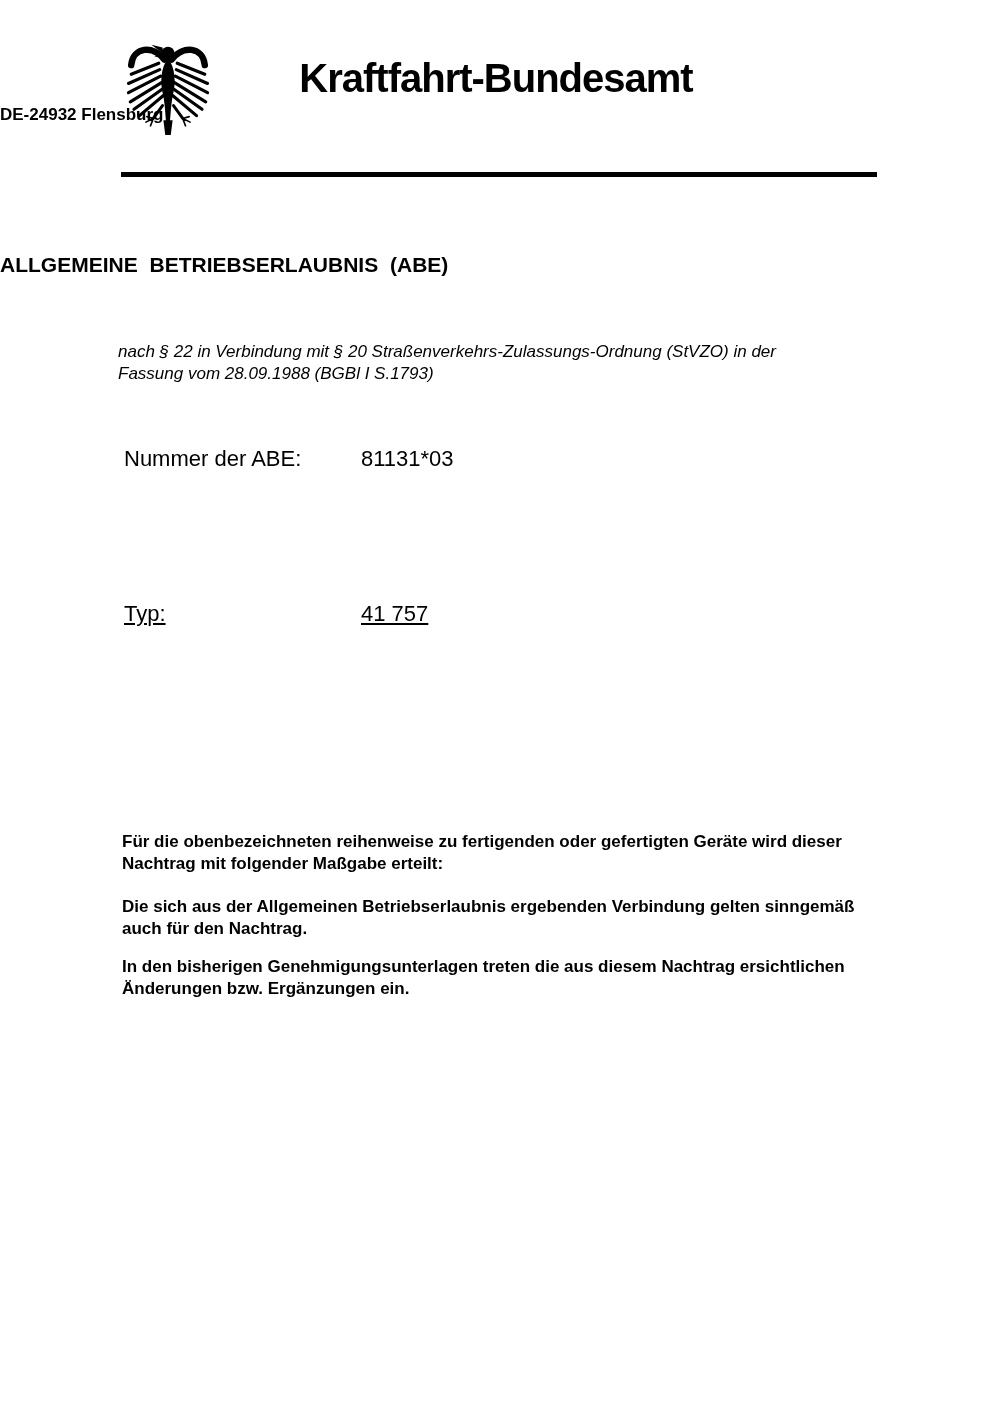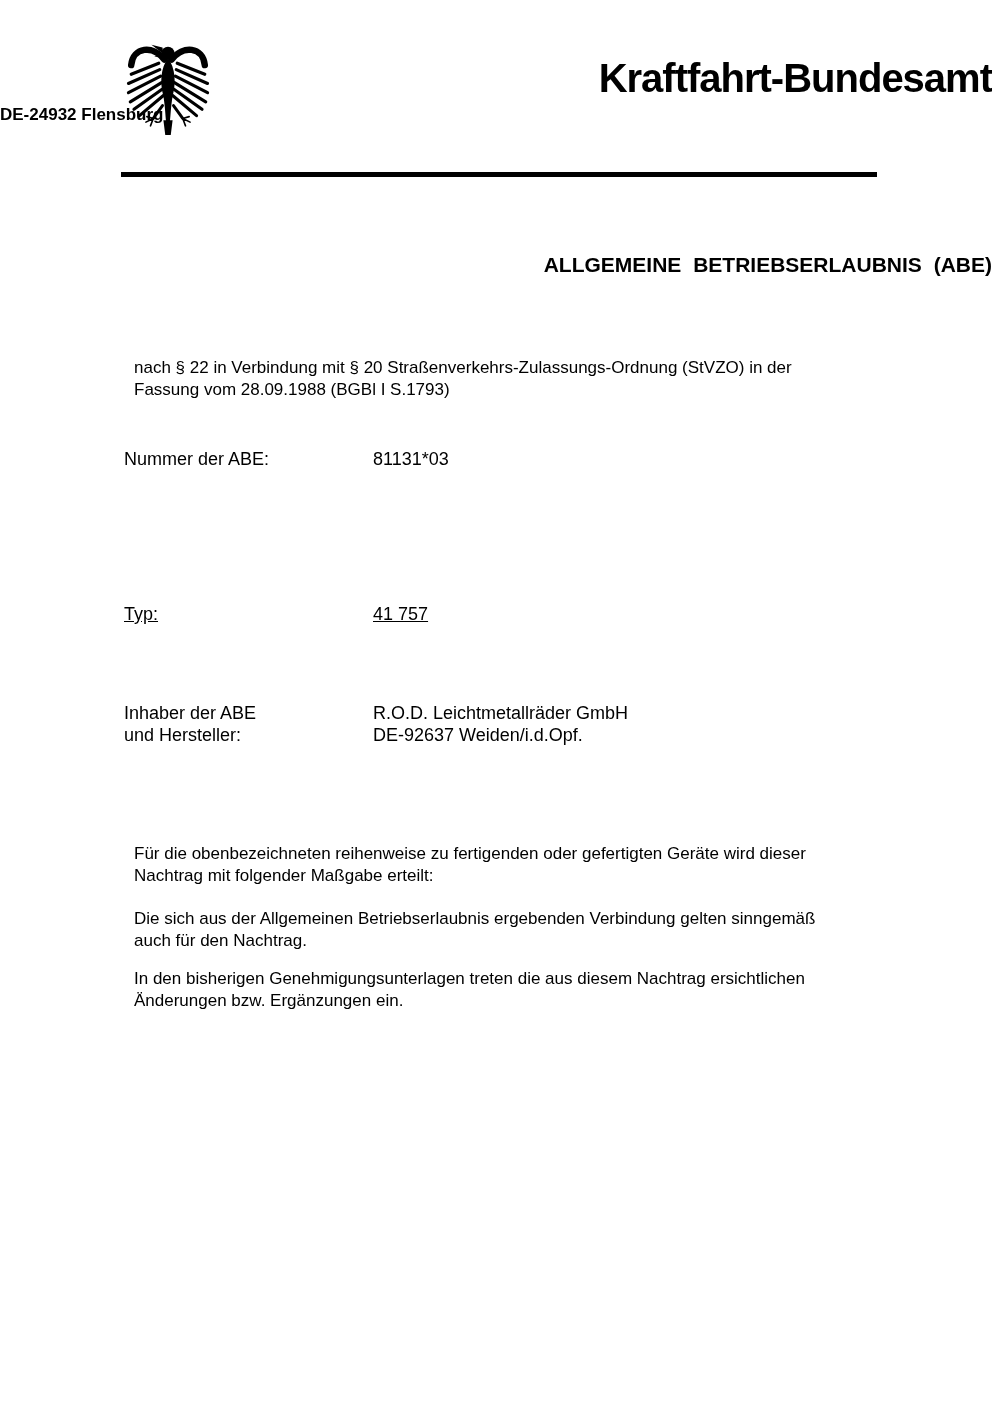--- a/index.html
+++ b/index.html
@@ -8,48 +8,48 @@
     width:992px;height:1404px;
     background:#ffffff;
     color:#000;
     font-family:"Liberation Sans", sans-serif;
     overflow:hidden;
   }
   .eagle{position:absolute;left:122px;top:40px;width:92px;height:98px;}
   .eagle svg{width:100%;height:100%;display:block;}
   .agency-name{
     position:absolute;left:0;right:0;top:56px;
-    text-align:right;font-size:40px;font-weight:bold;letter-spacing:-1px;
+    text-align:center;font-size:40px;font-weight:bold;letter-spacing:-1px;
   }
   .agency-address{
     position:absolute;left:0;right:0;top:105px;
     font-size:17px;font-weight:bold;
   }
   .rule{position:absolute;left:121px;top:172px;width:756px;height:5px;background:#000;}
   .doc-heading{
     position:absolute;left:0;right:0;top:253px;margin:0;
-    text-align:right;font-size:21px;font-weight:bold;word-spacing:6px;padding-left:36px;
+    text-align:left;font-size:21px;font-weight:bold;word-spacing:6px;
   }
   .legal{
-    position:absolute;left:118px;top:341px;width:810px;margin:16px;
-    font-size:17px;line-height:21.5px;white-space:pre-line;
+    position:absolute;left:118px;top:341px;width:810px;margin:0;
+    font-size:17px;line-height:21.5px;white-space:pre-line;font-style:italic;
   }
   .field-row{
     position:absolute;left:124px;display:flex;align-items:flex-start;
-    font-size:18px;line-height:22px;gap:12px;
+    font-size:22px;line-height:22px;
   }
   .row-1{top:448px;}
   .row-2{top:531px;}
   .row-3{top:603px;text-decoration:underline;}
   .row-4{top:702px;}
   .flabel{flex:0 0 237px;width:237px;white-space:pre-line;}
   .fvalue{white-space:pre-line;}
   .body-p{
-    position:absolute;left:118px;width:810px;margin:16px;
-    font-size:17px;line-height:21.5px;white-space:pre-line;
+    position:absolute;left:118px;width:810px;margin:4px;
+    font-size:17px;line-height:21.5px;white-space:pre-line;font-weight:bold;
   }
   .p-1{top:827px;}
   .p-2{top:892px;}
   .p-3{top:952px;}
 </style>
 </head>
 <body>
 
 <div class="page">
 
@@ -107,26 +107,20 @@
     <span class="flabel">Nummer der ABE:</span>
     <span class="fvalue">81131*03</span>
   </div>
 
 
   <div class="field-row row-3">
     <span class="flabel">Typ:</span>
     <span class="fvalue">41 757</span>
   </div>
 
-  <div class="field-row row-4">
-    <span class="flabel">Inhaber der ABE
-und Hersteller:</span>
-    <span class="fvalue">R.O.D. Leichtmetallräder GmbH
-DE-92637 Weiden/i.d.Opf.</span>
-  </div>
 
   <p class="body-p p-1">Für die obenbezeichneten reihenweise zu fertigenden oder gefertigten Geräte wird dieser
 Nachtrag mit folgender Maßgabe erteilt:</p>
   <p class="body-p p-2">Die sich aus der Allgemeinen Betriebserlaubnis ergebenden Verbindung gelten sinngemäß
 auch für den Nachtrag.</p>
   <p class="body-p p-3">In den bisherigen Genehmigungsunterlagen treten die aus diesem Nachtrag ersichtlichen
 Änderungen bzw. Ergänzungen ein.</p>
 
 </div>
 

